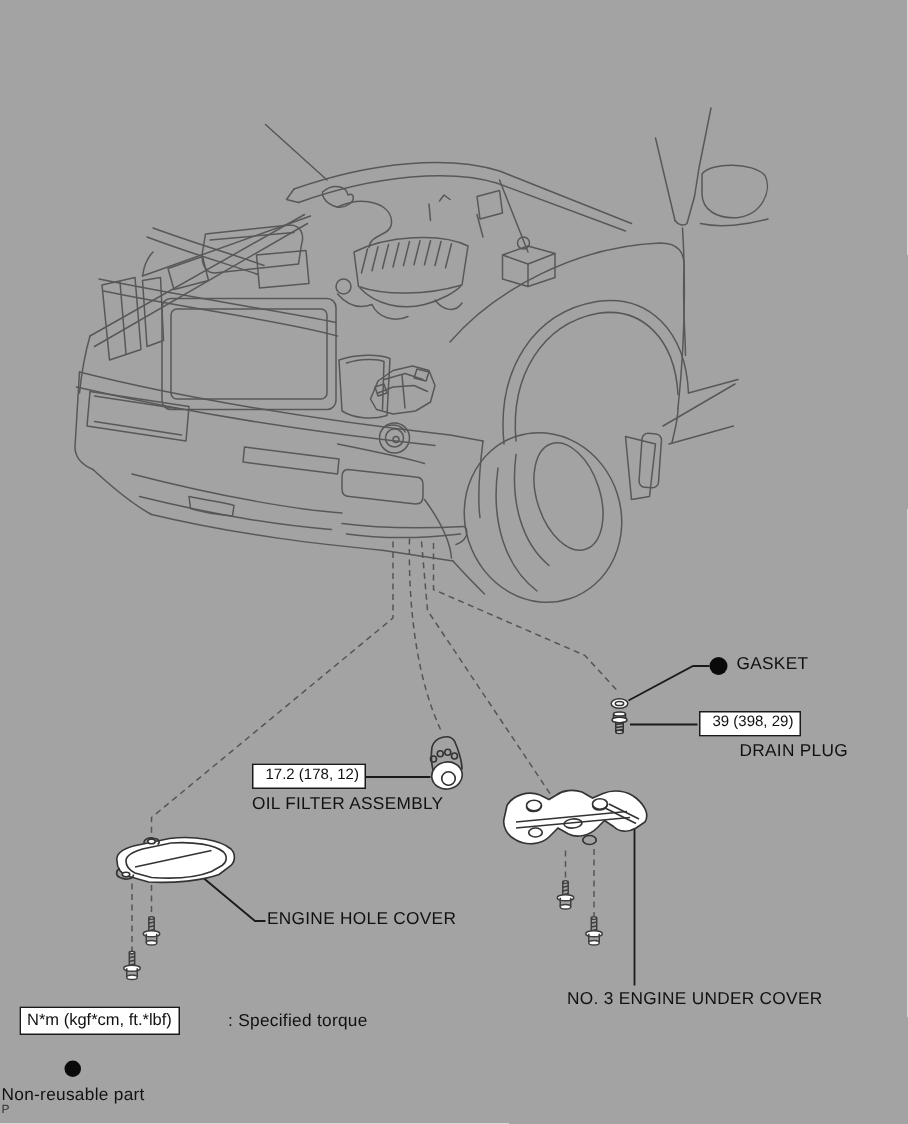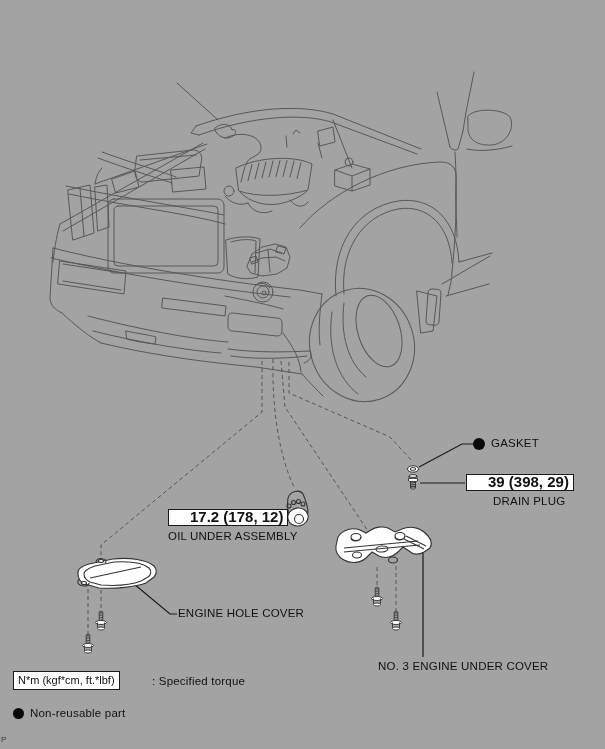--- a/index.html
+++ b/index.html
@@ -7,21 +7,21 @@
     position:relative;width:605px;height:749px;background:#a3a3a3;overflow:hidden;
     font-family:"Liberation Sans", sans-serif;color:#111;
   }
   #art{position:absolute;left:0;top:0;}
   .lbl{
     position:absolute;font-size:11.5px;color:#111;white-space:nowrap;
     letter-spacing:0.2px;line-height:13px;
   }
   .torque-box{
     position:absolute;border:1.5px solid #1a1a1a;background:#fff;
-    font-size:15px;font-weight:bold;padding:1px 4px 2px 21px;white-space:nowrap;
+    font-size:10px;font-weight:normal;padding:1px 4px 2px 8px;white-space:nowrap;
     line-height:12px;color:#111;
   }
   .legend-box{
     position:absolute;border:1.5px solid #1a1a1a;background:#fff;
     font-size:11px;padding:2px 4px 3px 4px;white-space:nowrap;color:#111;
   }
   .bullet{
     position:absolute;width:12px;height:12px;border-radius:50%;background:#0a0a0a;
   }
   .bullet.small{width:11px;height:11px;}
@@ -242,29 +242,29 @@
 
   <div class="row-flex" style="left:473px;top:437px;">
     <span class="bullet" style="position:static;"></span>
     <span class="lbl" style="position:static;">GASKET</span>
   </div>
 
   <div class="torque-box" style="left:466px;top:474px;">39 (398, 29)</div>
   <div class="lbl" style="left:466px;top:495px;margin-left:27px;">DRAIN PLUG</div>
 
   <div class="torque-box" style="left:168px;top:509px;">17.2 (178, 12)</div>
-  <div class="lbl" style="left:168px;top:530px;">OIL UNDER ASSEMBLY</div>
+  <div class="lbl" style="left:168px;top:530px;">OIL FILTER ASSEMBLY</div>
 
   <div class="lbl" style="left:178px;top:607px;">ENGINE HOLE COVER</div>
 
   <div class="lbl" style="left:332px;top:660px;margin-left:46px;">NO. 3 ENGINE UNDER COVER</div>
 
   <div class="legend-box" style="left:13px;top:671px;">N*m (kgf*cm, ft.*lbf)</div>
   <div class="lbl" style="left:130px;top:675px;margin-left:22px;">: Specified torque</div>
 
-  <div class="row-flex" style="left:13px;top:707px;">
+  <div class="row-flex" style="left:1px;top:707px;flex-direction:column;">
     <span class="bullet small" style="position:static;"></span>
     <span class="lbl" style="position:static;">Non-reusable part</span>
   </div>
 
   <div class="page-mark" style="left:1px;top:735px;">P</div>
 
 </div>
 
 </body></html>

